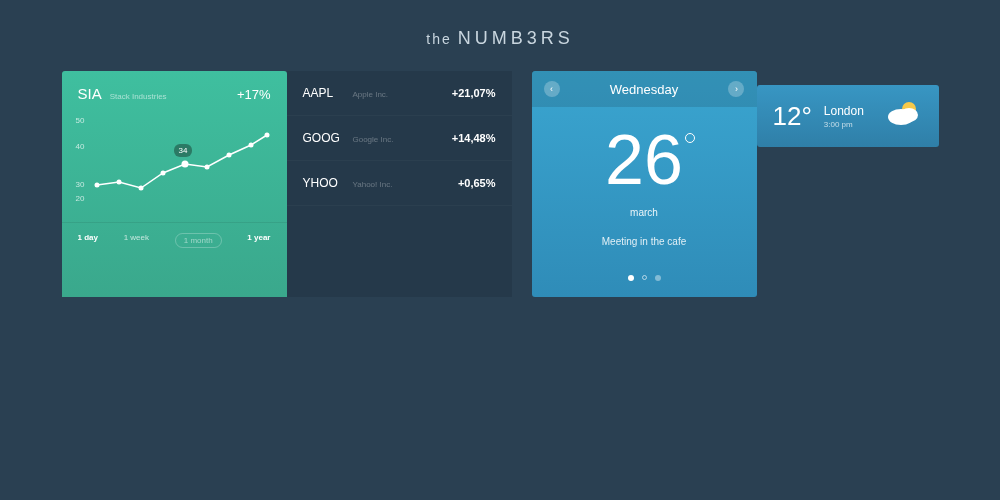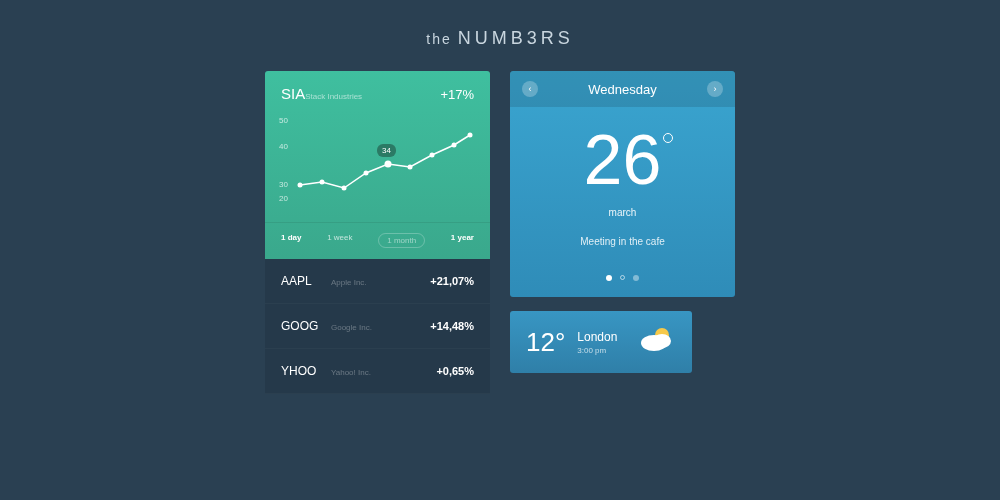--- a/index.html
+++ b/index.html
@@ -1,24 +1,24 @@
 <!DOCTYPE html>
 <html><head>
 <meta charset="utf-8">
 <style>
 *{margin:0;padding:0;box-sizing:border-box;font-family:-apple-system,Helvetica,Arial,sans-serif}
 body{background:#2a4052;width:1000px;height:500px;overflow:hidden}
 .title{text-align:center;padding:28px 0 22px;color:#c9d6df;font-size:18px;font-weight:200;letter-spacing:4px}
 .title .the{font-size:14px;letter-spacing:2px;margin-right:6px;font-weight:300}
 .wrap{display:flex;justify-content:center;gap:20px}
-.col{display:flex;flex-direction:column}
+.col{display:flex;flex-direction:row}
 .stock-card{width:225px;background:linear-gradient(180deg,#3fbf9f 0%,#3aa88c 100%);border-radius:3px 3px 0 0}
 .stock-head{display:flex;align-items:baseline;padding:14px 16px 10px;color:#fff}
 .stock-head .sym{font-size:15px;font-weight:500}
-.stock-head .name{font-size:8px;opacity:.55;flex:1}
+.stock-head .name{font-size:8px;opacity:.55;margin-left:8px;flex:1}
 .stock-head .chg{font-size:13px;font-weight:500}
 .chart{position:relative;height:110px;padding:0 12px}
 .ylab{position:absolute;left:14px;font-size:8px;color:rgba(255,255,255,.7)}
 .chart svg{position:absolute;left:30px;right:12px;top:5px;width:180px;height:95px}
 .callout{position:absolute;background:#2b7a65;color:#fff;font-size:8px;padding:2px 5px;border-radius:6px}
 .tabs{display:flex;justify-content:space-between;padding:10px 16px 11px;border-top:1px solid rgba(0,0,0,.08)}
 .tab{font-size:8px;color:rgba(255,255,255,.7);cursor:pointer}
 .tab.b{color:#fff;font-weight:600}
 .tab.sel{border:1px solid rgba(255,255,255,.25);padding:2px 8px;border-radius:10px;color:rgba(255,255,255,.5)}
 .list{width:225px;background:#25394a}

